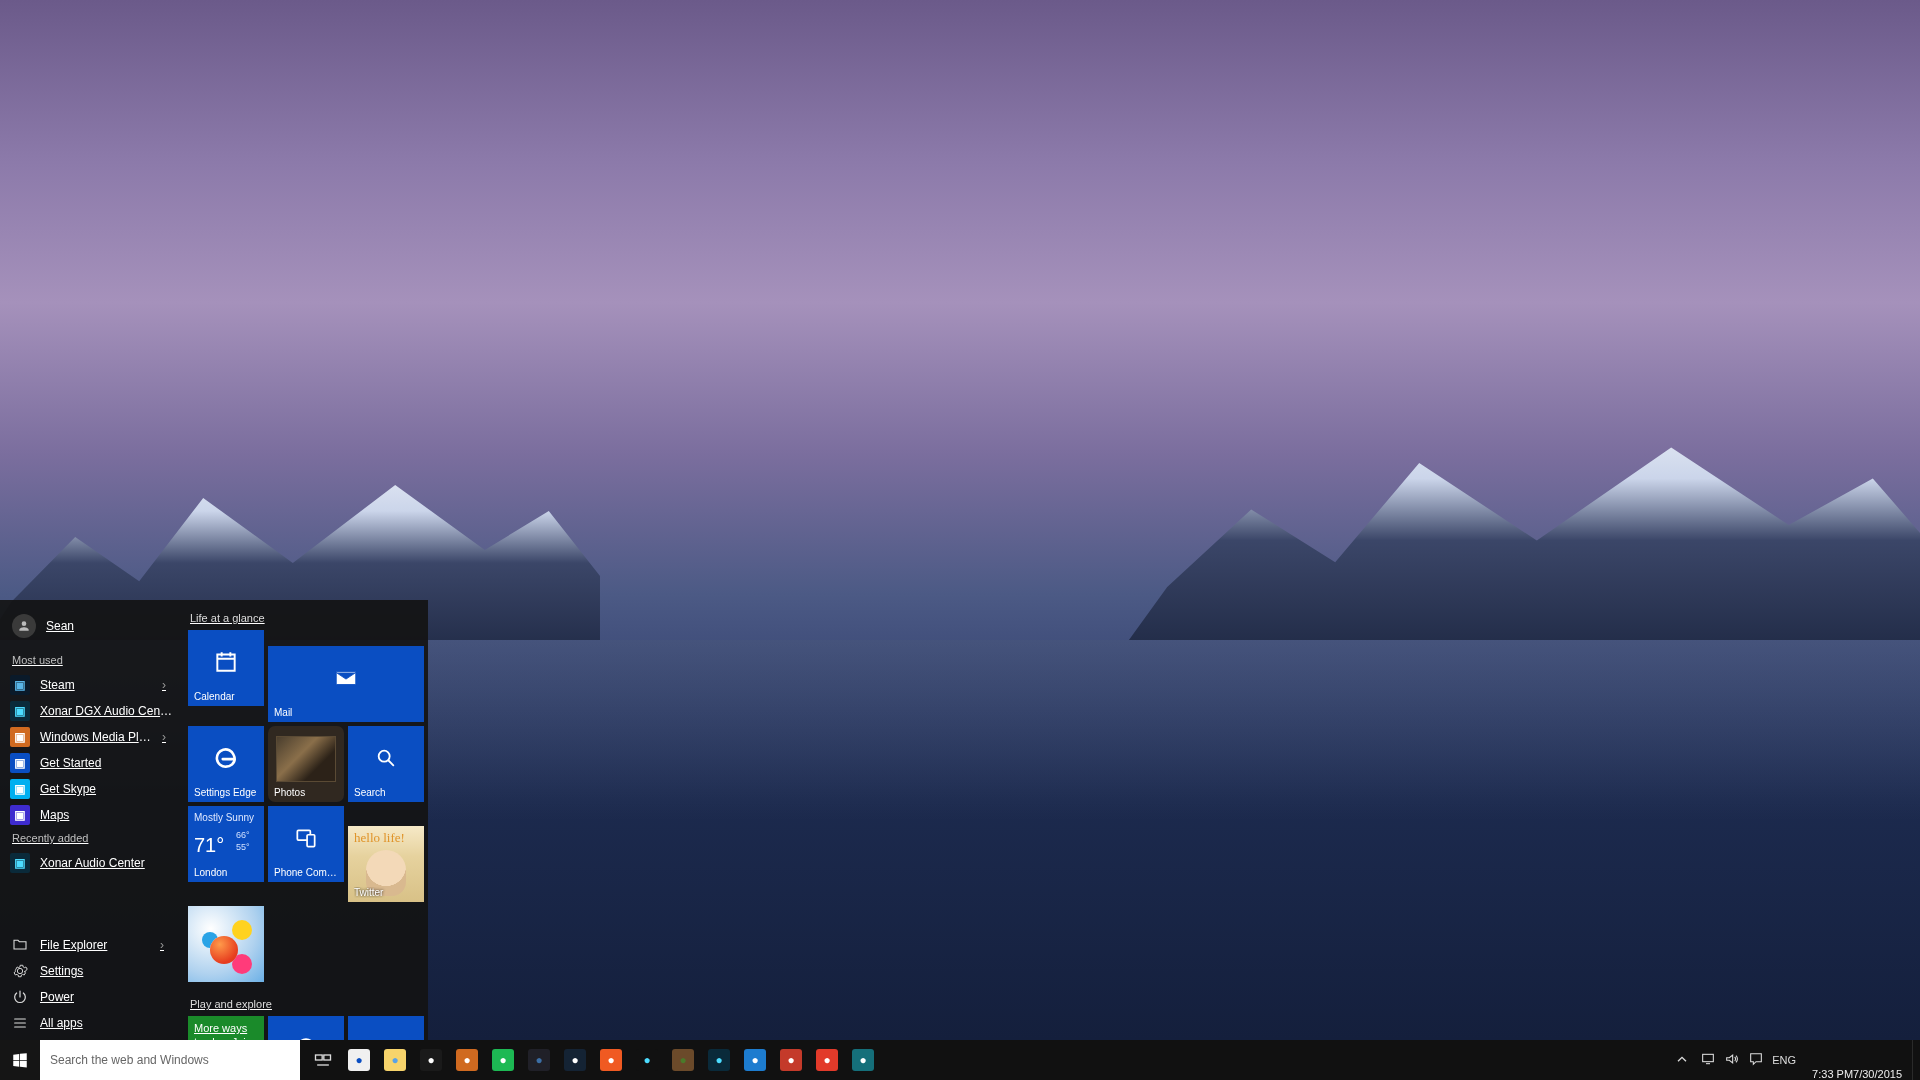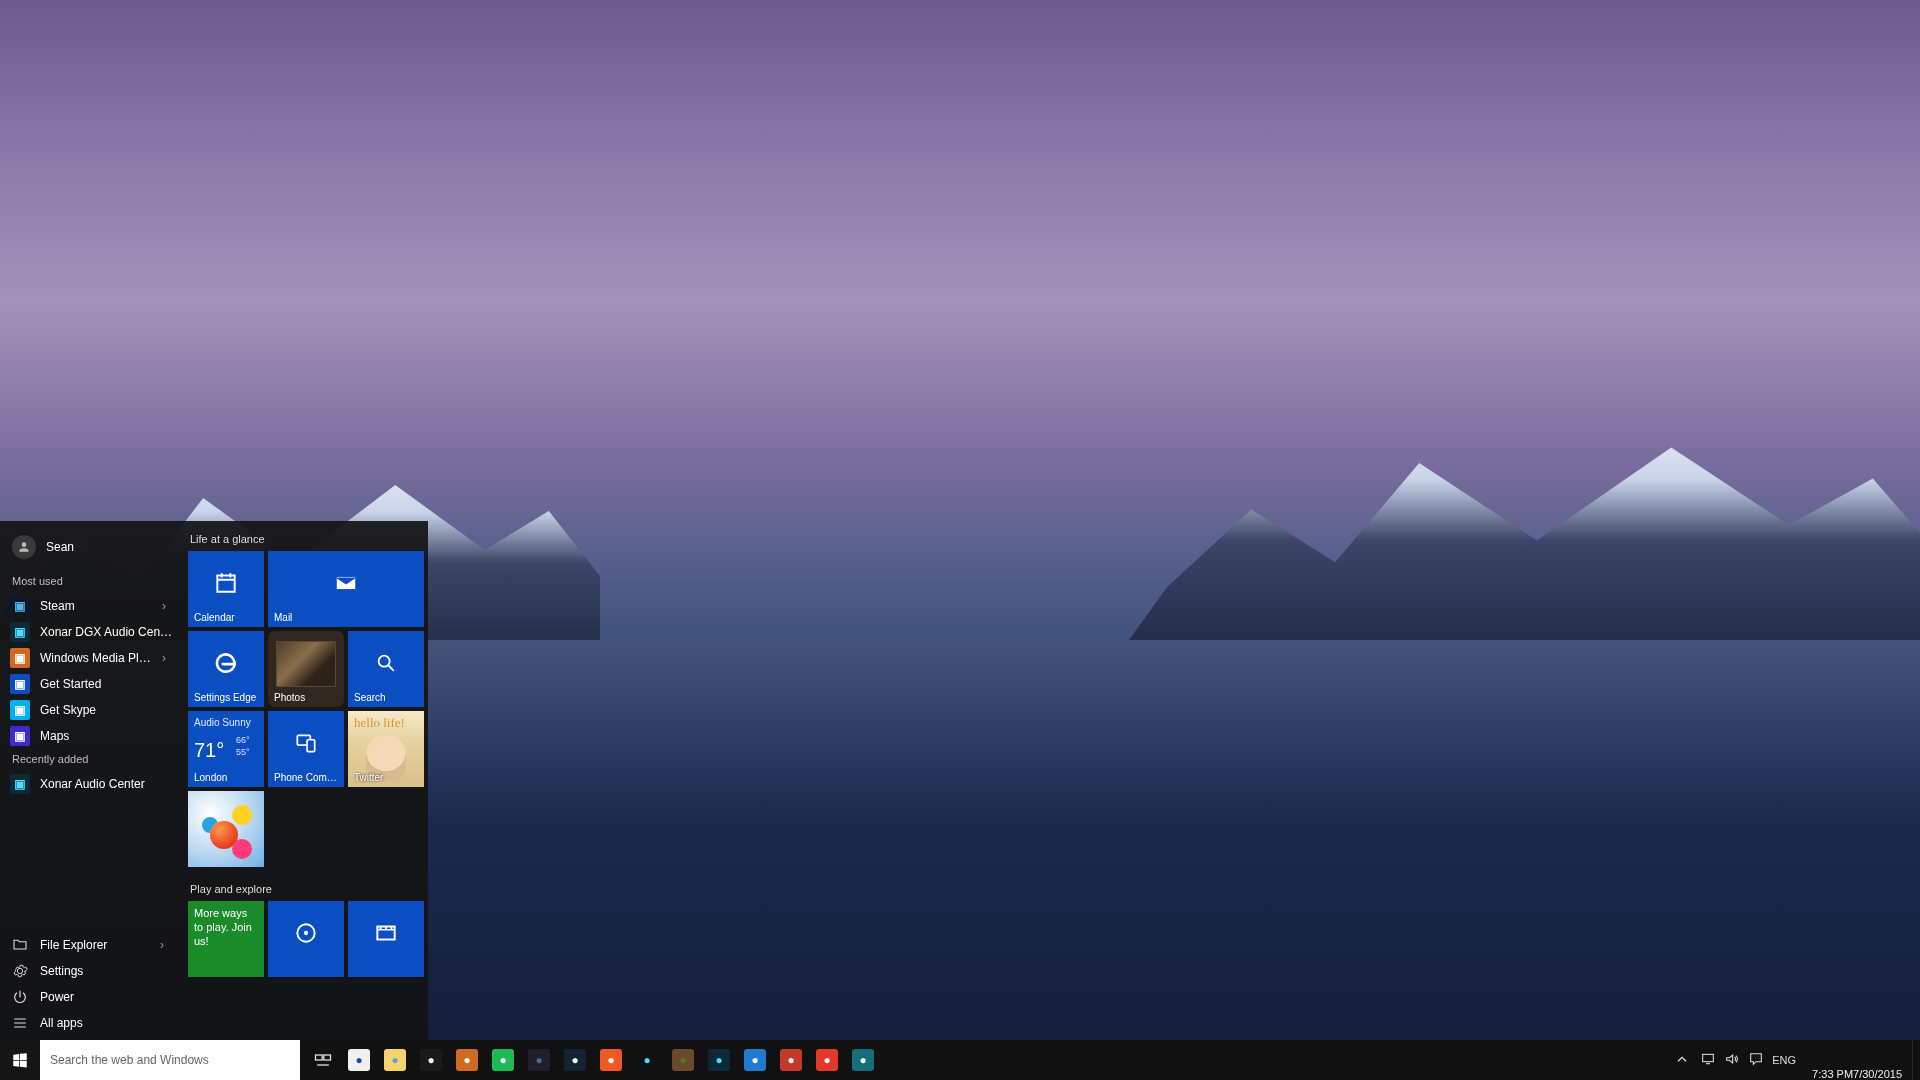--- a/index.html
+++ b/index.html
@@ -12,24 +12,25 @@
 
 .mountain { position: absolute; background: linear-gradient(180deg,#fff 0%,#cbd5ea 35%,#3b4668 55%,#1a243e 100%); clip-path: polygon(0% 100%,8% 70%,18% 45%,28% 62%,38% 30%,52% 55%,68% 25%,82% 50%,92% 35%,100% 60%,100% 100%); }
 .mountain.left { left: -40px; top: 420px; width: 640px; height: 260px; }
 .mountain.right { right: -20px; top: 370px; width: 840px; height: 310px; }
 .water { position:absolute; left:0; right:0; top:640px; bottom:40px; background: linear-gradient(180deg,#2a3a63 0%,#1c2a4e 40%,#141f3c 100%); }
 .water::before{content:"";position:absolute;left:0;right:0;top:0;height:180px;background:linear-gradient(180deg,rgba(120,130,170,.35),rgba(0,0,0,0));}
 
 
 .start-menu {
   position: absolute; left: 0; bottom: 40px;
-  width: 428px; height: 519px;
+  width: 428px; height: 440px;
   background: rgba(20,20,20,.92);
   color: #fff; font-size: 12px;
   display: flex;
+  text-decoration: underline;
 }
 .sm-left { width: 182px; padding: 8px 0 4px 0; display:flex; flex-direction:column; }
 .sm-right { flex: 1; padding: 8px 6px 0 6px; overflow:hidden; }
 
 .user-row { display:flex; align-items:center; gap:10px; padding:6px 10px 12px 12px; }
 .avatar { width:24px; height:24px; border-radius:50%; background:#3a3a3a; display:flex; align-items:center; justify-content:center; }
 .avatar svg{width:14px;height:14px;fill:#bbb;}
 .section-head { color:#bfbfbf; font-size:11px; padding:4px 10px 6px 12px; }
 
 .app-row { display:flex; align-items:center; gap:10px; padding:4px 8px 4px 10px; height:26px; cursor:pointer; }
@@ -40,30 +41,30 @@
 .sm-bottom { margin-top:auto; }
 .sys-row { display:flex; align-items:center; gap:12px; padding:5px 10px 5px 12px; height:26px; cursor:pointer; }
 .sys-row svg{width:16px;height:16px;fill:#ddd;}
 
 .group-title { color:#ddd; font-size:11px; padding:4px 0 6px 2px; }
 .tile-grid { display:flex; flex-wrap:wrap; gap:4px; width:236px; }
 .tile { position:relative; background:#0a4ec2; color:#fff; overflow:hidden; }
 .tile .tlabel { position:absolute; left:6px; bottom:4px; font-size:10px; white-space:nowrap; overflow:hidden; text-overflow:ellipsis; right:6px; }
 .tile .ticon { position:absolute; left:50%; top:42%; transform:translate(-50%,-50%); display:flex; align-items:center; justify-content:center; }
 .tile .ticon svg{width:26px;height:26px;fill:#fff;}
-.w1{width:76px;} .w2{width:156px;} .h1{height:76px;}
+.w1{width:76px;} .w2{width:156px;margin-top:16px;} .h1{height:76px;}
 
 .tile.photos{background:#302820;border-radius:7px;}
 .tile.photos::after{content:"";position:absolute;left:8px;right:8px;top:10px;bottom:20px;background:linear-gradient(135deg,#4a3e2e,#8a6f4a 40%,#2c2218 70%);border:1px solid #5a4a34;}
 .tile.search svg{width:22px;height:22px;}
 .tile.weather .ws{position:absolute;left:6px;top:6px;font-size:10px;color:#dfe8ff;}
 .tile.weather .wt{position:absolute;left:6px;top:28px;font-size:20px;}
 .tile.weather .wh{position:absolute;left:48px;top:24px;font-size:9px;color:#cfe0ff;}
 .tile.weather .wl{position:absolute;left:48px;top:36px;font-size:9px;color:#cfe0ff;}
-.tile.twitter{background:linear-gradient(180deg,#f6e9c7,#e6d29e 40%,#d8c187 100%);position:relative;}
+.tile.twitter{background:linear-gradient(180deg,#f6e9c7,#e6d29e 40%,#d8c187 100%);position:relative;margin-top:20px;}
 .tile.twitter .hello{position:absolute;left:6px;top:5px;font-family:"Segoe Script",cursive;font-size:13px;color:#e0942a;line-height:1;}
 .tile.twitter .face{position:absolute;left:18px;top:24px;width:40px;height:46px;background:radial-gradient(circle at 50% 35%,#f3d9b8 0 55%,#d9b98f 56% 100%);border-radius:20px 20px 14px 14px;}
 .tile.store{background:linear-gradient(180deg,#6a7c5a,#324224 55%,#1b2411 100%);}
 .tile.store .mc{position:absolute;top:6px;left:0;right:0;text-align:center;font-family:Impact,sans-serif;letter-spacing:1px;font-size:17px;color:#e9e9e9;text-shadow:1px 1px 0 #222;}
 .tile.store .mcs{position:absolute;top:24px;left:0;right:0;text-align:center;font-size:6px;color:#d6d6d6;letter-spacing:.5px;}
 .tile.candy{background:radial-gradient(circle at 30% 30%,#fff,#b0d2ef 60%,#6bb0e6 100%);}
 .tile.candy::before{content:"";position:absolute;left:22px;top:30px;width:28px;height:28px;border-radius:50%;background:radial-gradient(circle at 35% 30%,#ff9a4a,#e63c1e 70%);box-shadow:18px -20px 0 -4px #ffd21f,-14px -10px 0 -6px #2aa3e6,18px 14px 0 -4px #ff3b7a;}
 .tile.green{background:#1a8a2a;padding:6px;font-size:11px;line-height:1.25;}
 
 
@@ -202,21 +203,21 @@
       <div class="tile w1 h1 search">
         <span class="ticon">
             <svg viewBox="0 0 24 24">
               <circle cx="10" cy="10" r="6" fill="none" stroke="#fff" stroke-width="2"></circle>
               <path d="M15 15l5 5" stroke="#fff" stroke-width="2" stroke-linecap="round"></path>
             </svg>
           </span>
         <span class="tlabel">Search</span>
       </div>
       <div class="tile w1 h1 weather">
-        <span class="ws">Audio Sunny</span>
+        <span class="ws">Mostly Sunny</span>
         <span class="wt">71°</span>
         <span class="wh">66°</span>
         <span class="wl">55°</span>
         <span class="tlabel">London</span>
       </div>
       <div class="tile w1 h1">
         <span class="ticon">
             <svg viewBox="0 0 24 24">
               <rect x="4" y="5" width="12" height="9" rx="1" fill="none" stroke="#fff" stroke-width="1.6"></rect>
               <rect x="13" y="9" width="7" height="11" rx="1" fill="#0a4ec2" stroke="#fff" stroke-width="1.6"></rect>

